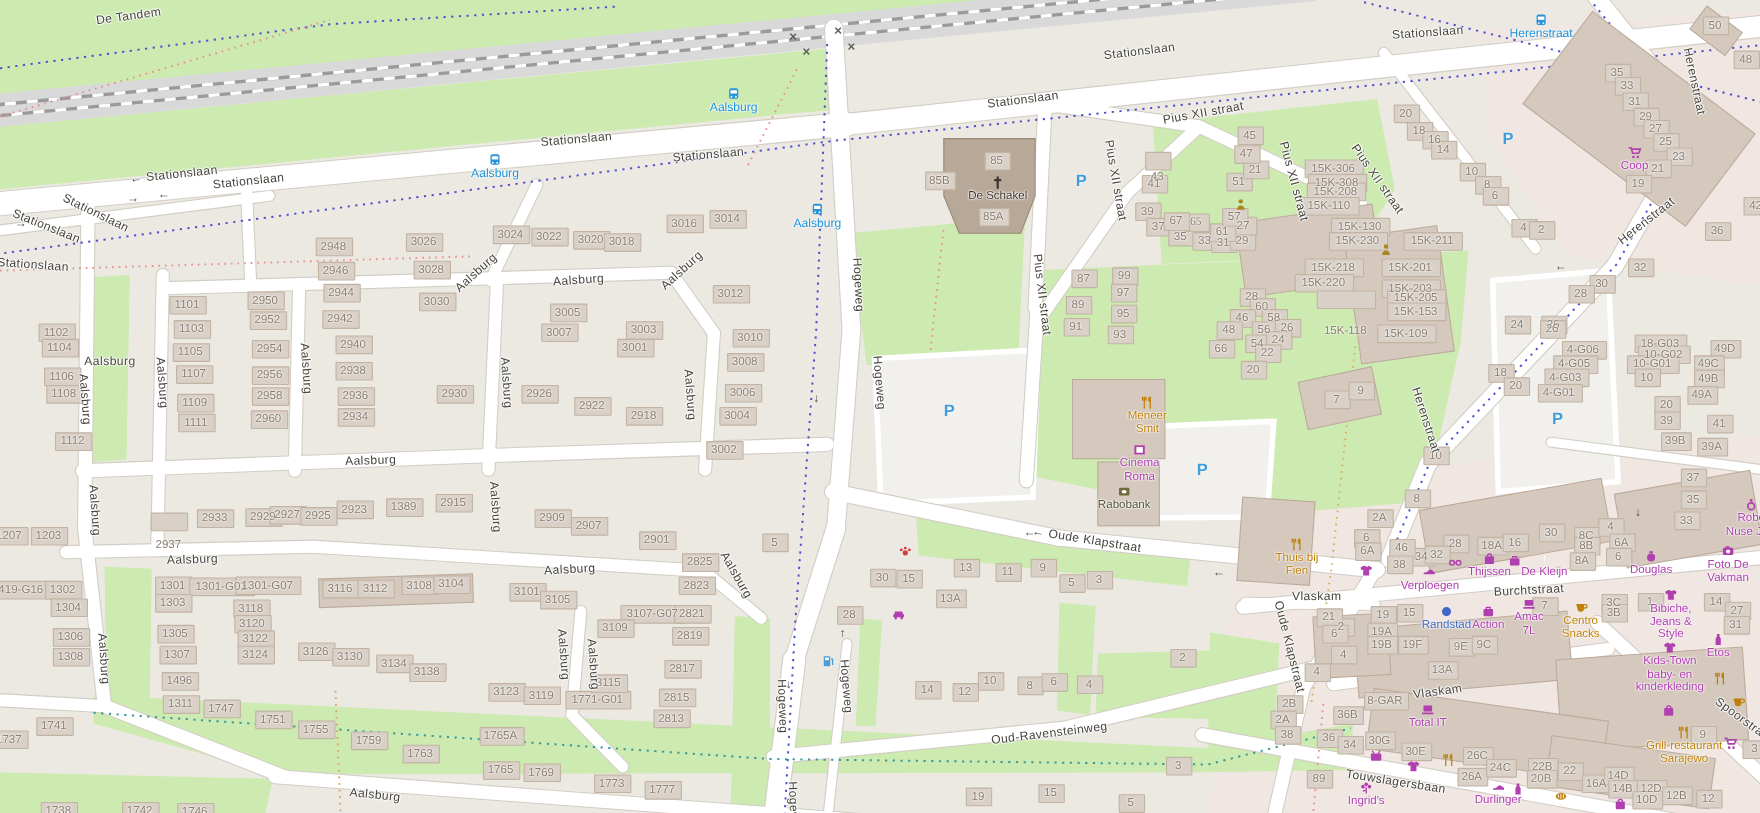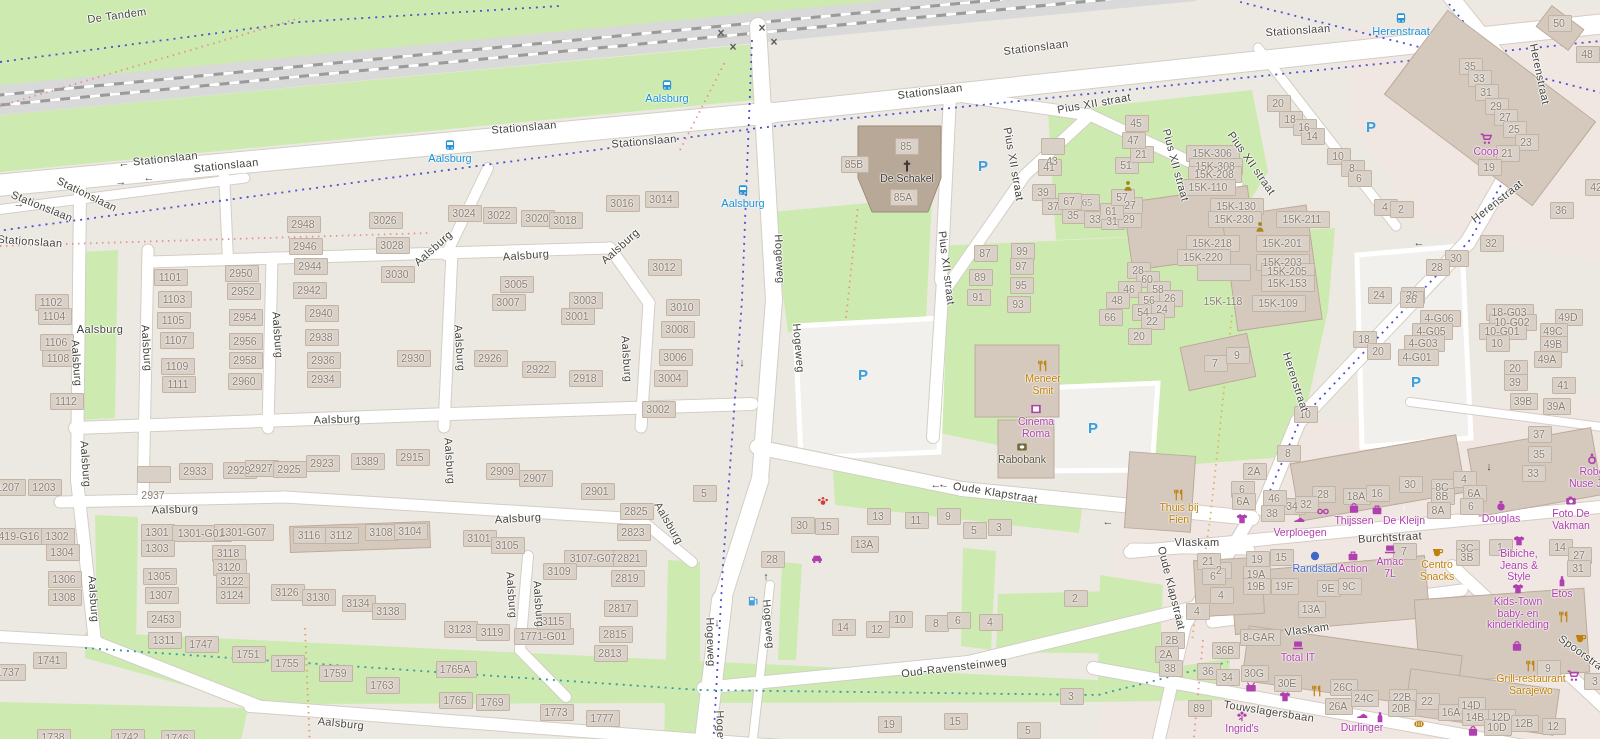--- a/index.html
+++ b/index.html
@@ -592,21 +592,21 @@
       <div class="hn" style="left: 64px; top: 579px;">1306</div>
       <div class="hn" style="left: 64px; top: 597px;">1308</div>
       <div class="hn" style="left: 49px; top: 660px;">1741</div>
       <div class="hn" style="left: 8px; top: 672px;">1737</div>
       <div class="hn" style="left: 157px; top: 532px;">1301</div>
       <div class="hn" style="left: 201px; top: 533px;">1301-G01</div>
       <div class="hn" style="left: 243px; top: 532px;">1301-G07</div>
       <div class="hn" style="left: 157px; top: 548px;">1303</div>
       <div class="hn" style="left: 159px; top: 576px;">1305</div>
       <div class="hn" style="left: 161px; top: 595px;">1307</div>
-      <div class="hn" style="left: 163px; top: 619px;">2453</div>
+      <div class="hn" style="left: 163px; top: 619px;">1496</div>
       <div class="hn" style="left: 164px; top: 640px;">1311</div>
       <div class="hn" style="left: 228px; top: 553px;">3118</div>
       <div class="hn" style="left: 229px; top: 567px;">3120</div>
       <div class="hn" style="left: 232px; top: 581px;">3122</div>
       <div class="hn" style="left: 232px; top: 595px;">3124</div>
       <div class="hn" style="left: 309px; top: 535px;">3116</div>
       <div class="hn" style="left: 341px; top: 535px;">3112</div>
       <div class="hn" style="left: 381px; top: 532px;">3108</div>
       <div class="hn" style="left: 410px; top: 531px;">3104</div>
       <div class="hn" style="left: 287px; top: 592px;">3126</div>

